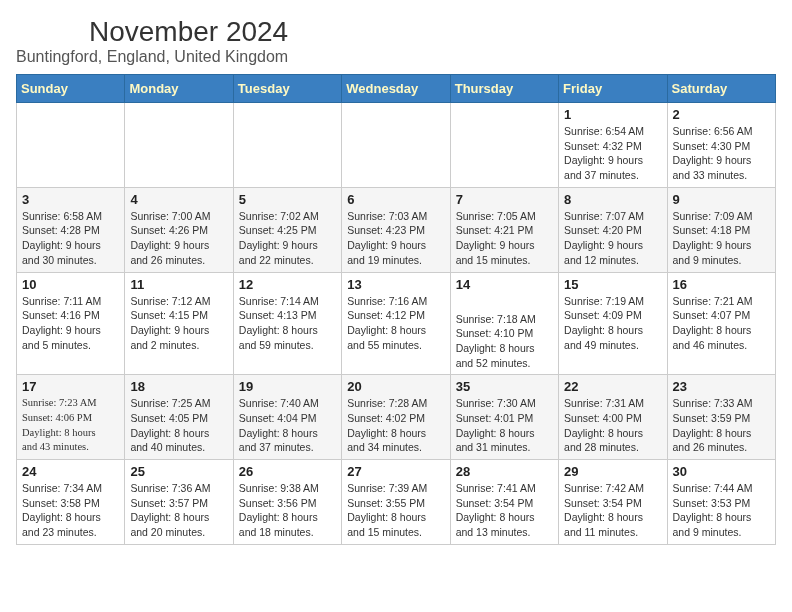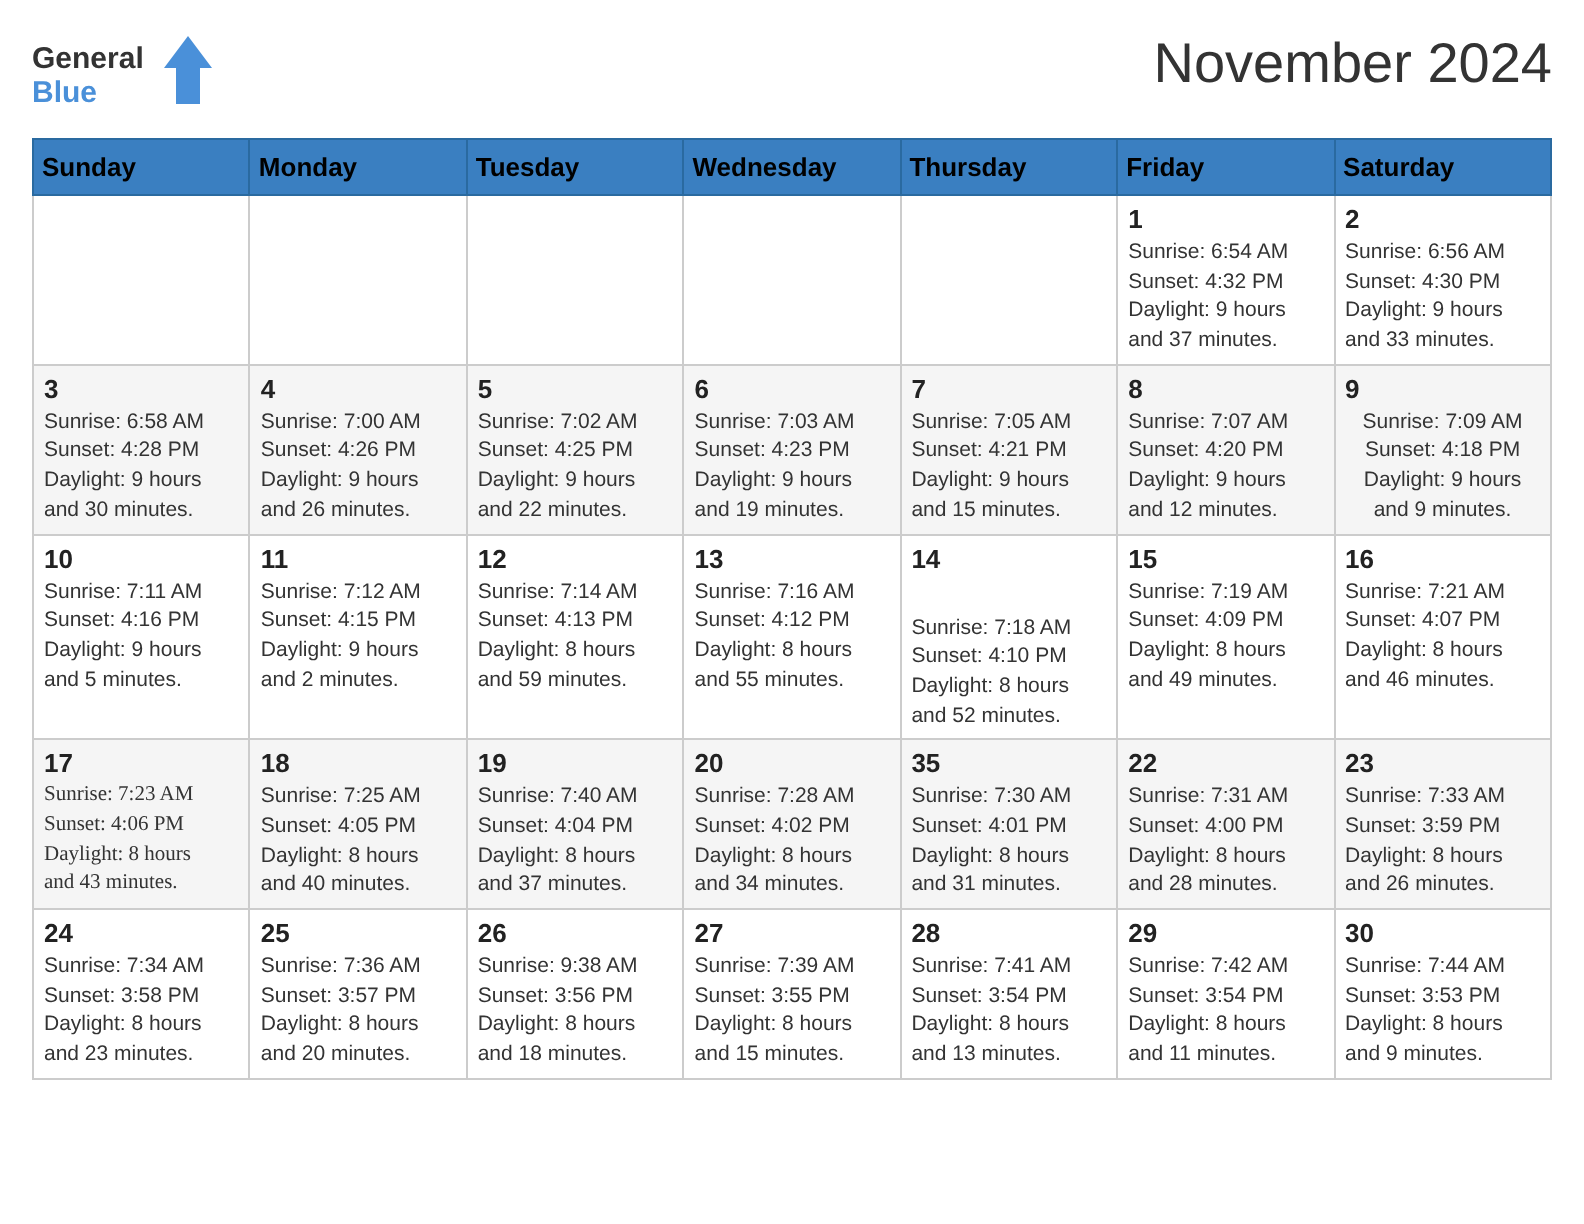--- a/index.html
+++ b/index.html
@@ -33,21 +33,21 @@
       font-size: 16px;
       color: #555;
     }
     table {
       width: 100%;
       border-collapse: collapse;
       font-size: 11px;
     }
     thead tr th {
       background-color: #3a7fc1;
-      color: #000000;
+      color: #fef9c3;
       padding: 6px 4px;
       text-align: left;
       font-size: 13px;
       font-weight: bold;
       border: 1px solid #2a6aa0;
     }
     tbody tr td {
       border: 1px solid #ccc;
       vertical-align: top;
       padding: 4px 5px;
@@ -70,29 +70,23 @@
       line-height: 1.4;
     }
     .empty-cell {
       background: #fff !important;
     }
   </style>
 </head>
 <body>
 
 <div class="header-area">
-  <div class="logo">
-  <svg width="90" height="45" viewBox="0 0 90 45">
-    <text x="0" y="18" font-size="15" font-weight="bold" font-family="Arial" fill="#333">General</text>
-    <text x="0" y="35" font-size="15" font-weight="bold" font-family="Arial" fill="#4a90d9">Blue</text>
-    <polygon points="78,2 90,18 84,18 84,36 72,36 72,18 66,18" fill="#4a90d9"></polygon>
-  </svg>
-</div>
   <div class="title-area">
     <div class="month-title">November 2024</div>
+    <div class="location-title">Buntingford, England, United Kingdom</div>
   </div>
 </div>
 
 <table>
   <thead>
     <tr>
     <th>Sunday</th>
         <th>Monday</th>
         <th>Tuesday</th>
         <th>Wednesday</th>
@@ -161,21 +155,21 @@
         </td>
         <td>
           <span class="day-number">8</span>
           <div class="day-info" style="white-space: pre-line;">Sunrise: 7:07 AM
 Sunset: 4:20 PM
 Daylight: 9 hours
 and 12 minutes.</div>
         </td>
         <td>
           <span class="day-number">9</span>
-          <div class="day-info" style="white-space: pre-line; text-align: center;">Sunrise: 7:09 AM
+          <div class="day-info" style="white-space: pre-line;">Sunrise: 7:09 AM
 Sunset: 4:18 PM
 Daylight: 9 hours
 and 9 minutes.</div>
         </td>
       </tr>
       <tr>
         <td>
           <span class="day-number">10</span>
           <div class="day-info" style="white-space: pre-line;">Sunrise: 7:11 AM
 Sunset: 4:16 PM

